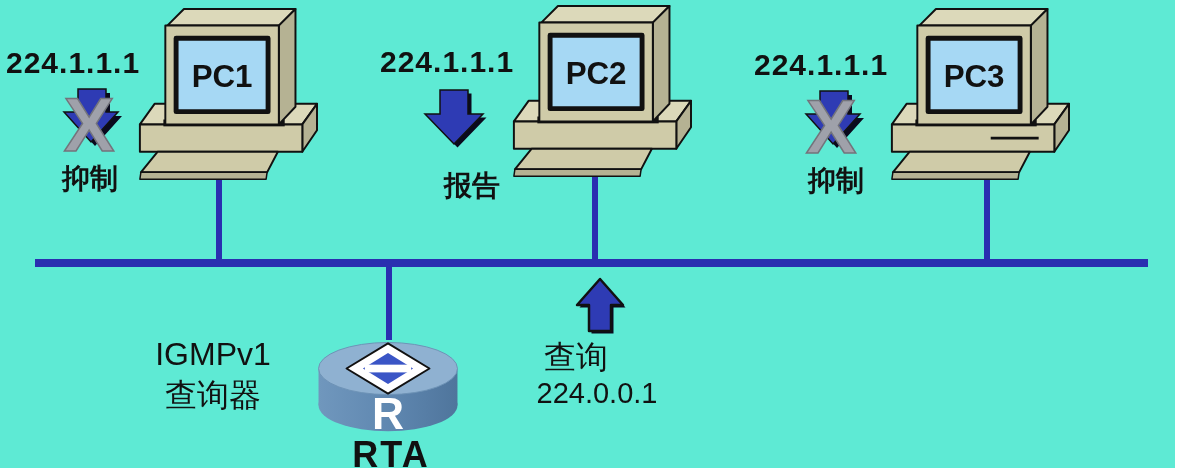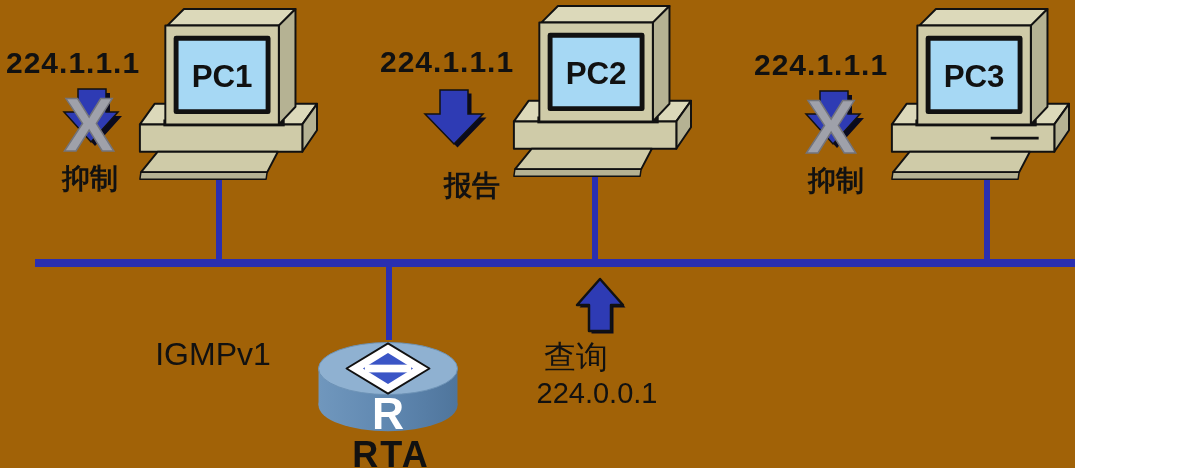--- a/index.html
+++ b/index.html
@@ -1,17 +1,17 @@
 <!DOCTYPE html>
 <html><head>
 <meta charset="utf-8">
 <style>
   html,body{margin:0;padding:0;background:#fff;}
   .stage{
-    position:relative;width:1075px;height:468px;background:#a16207;overflow:hidden;
+    position:relative;width:1175px;height:468px;background:#5eead4;overflow:hidden;
     font-family:"Liberation Sans","DejaVu Sans",sans-serif;color:#111;
   }
   .abs{position:absolute;}
   .bus{position:absolute;left:35px;top:259px;width:1113px;height:8px;background:#2a2fb0;}
   .drop{position:absolute;width:6px;background:#2a2fb0;}
   .ip-label{
     position:absolute;font-size:30px;font-weight:bold;letter-spacing:1px;
     white-space:nowrap;color:#111;
   }
   .cn-label{
@@ -127,20 +127,21 @@
         <polygon points="30,149 153,149 142,170 13,170" fill="#cfcba8"></polygon>
         <polygon points="13,170 142,170 141,177 12,177" stroke-width="1.5" fill="#b5b293"></polygon>
       </g>
       <text x="96" y="83" text-anchor="middle" class="screen-text">PC3</text>
     </svg>
   </div>
 
   <div>
     <div class="cn-small" style="left:133px;top:334px;width:160px;">
       <div>IGMPv1</div>
+      <div>查询器</div>
     </div>
 
     <svg class="abs" style="left:312px;top:328px;" width="152" height="110" viewBox="0 0 156 114">
       <defs>
         <linearGradient id="sideGrad" x1="0" y1="0" x2="1" y2="0">
           <stop offset="0" stop-color="#7097bd"></stop>
           <stop offset="0.55" stop-color="#5e86af"></stop>
           <stop offset="1" stop-color="#4f759c"></stop>
         </linearGradient>
       </defs>

